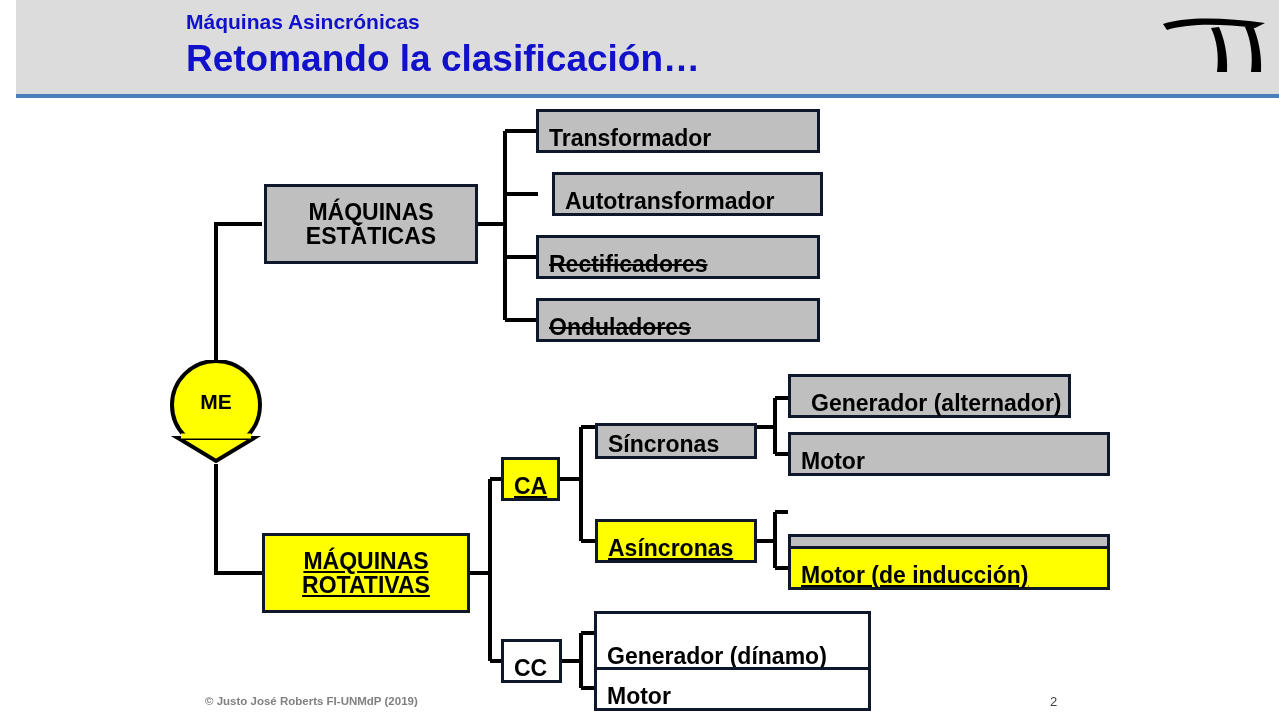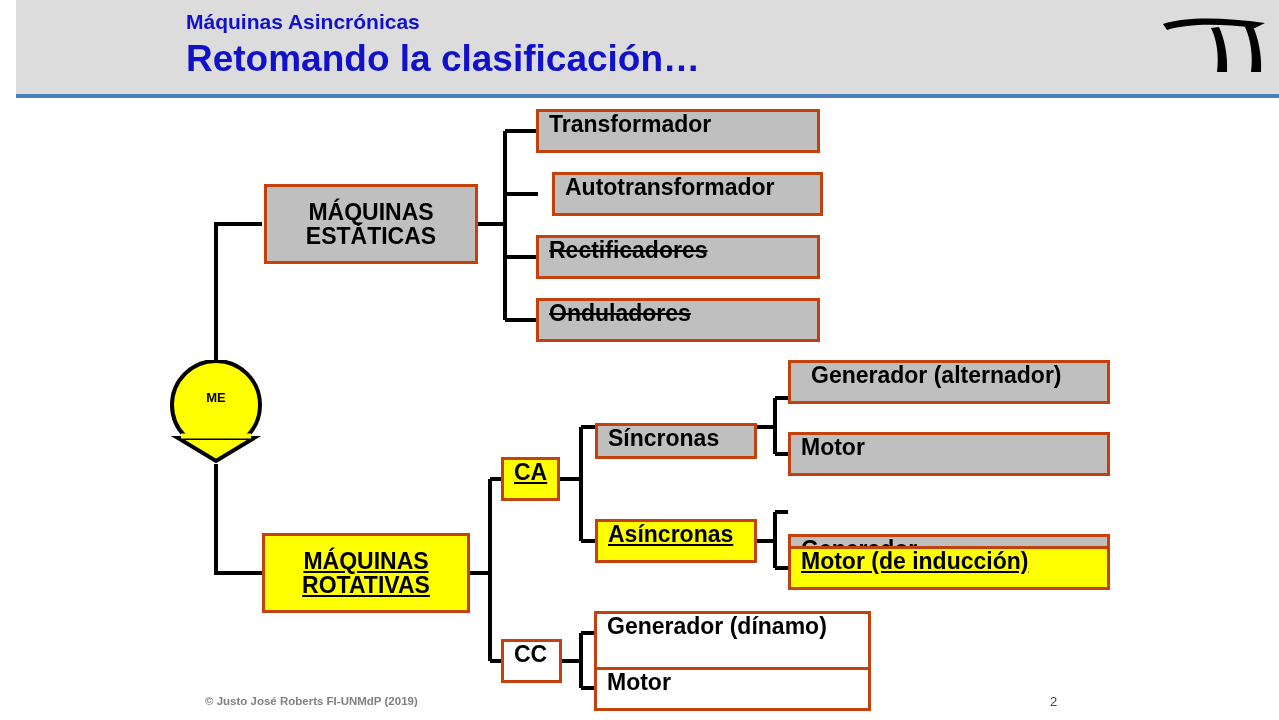--- a/index.html
+++ b/index.html
@@ -62,26 +62,26 @@
   .svg-lines {
     position: absolute;
     left: 0; top: 0;
     width: 1279px;
     height: 622px;
   }
 
   .node {
     position: absolute;
     box-sizing: border-box;
-    border: 3px solid #c2410c;
+    border: 3px solid #0f172a;
     background: #bfbfbf;
     color: #000000;
     font-weight: bold;
     display: flex;
-    align-items: flex-start;
+    align-items: flex-end;
     padding-left: 10px;
     font-size: 23px;
     white-space: nowrap;
     line-height: 1.05;
   }
   .node.center {
     justify-content: center;
     padding-left: 0;
     text-align: center;
   }
@@ -101,21 +101,21 @@
     top: 262px;
     width: 96px;
     height: 104px;
   }
   .me-label {
     position: absolute;
     left: 168px;
     top: 292px;
     width: 96px;
     text-align: center;
-    font-size: 13px;
+    font-size: 21px;
     font-weight: bold;
     color: #000000;
   }
 
   
   .footer-copy {
     position: absolute;
     left: 205px;
     top: 695px;
     font-size: 11.5px;
@@ -227,21 +227,21 @@
     <span>CC</span>
   </div>
 
   <div class="node" style="left:595px; top:325px; width:162px; height:36px;">
     <span>Síncronas</span>
   </div>
   <div class="node yellow" style="left:595px; top:421px; width:162px; height:44px;">
     <span>Asíncronas</span>
   </div>
 
-  <div class="node" style="left:788px; top:262px; width:322px; height:44px;padding-left:20px;">
+  <div class="node" style="left:788px; top:276px; width:283px; height:44px;padding-left:20px;">
     <span>Generador (alternador)</span>
   </div>
   <div class="node" style="left:788px; top:334px; width:322px; height:44px;">
     <span>Motor</span>
   </div>
 
   <div class="node strike" style="left:788px; top:392px; width:322px; height:44px;margin-top:44px;">
     <span>Generador</span>
   </div>
   <div class="node yellow" style="left:788px; top:448px; width:322px; height:44px;">

